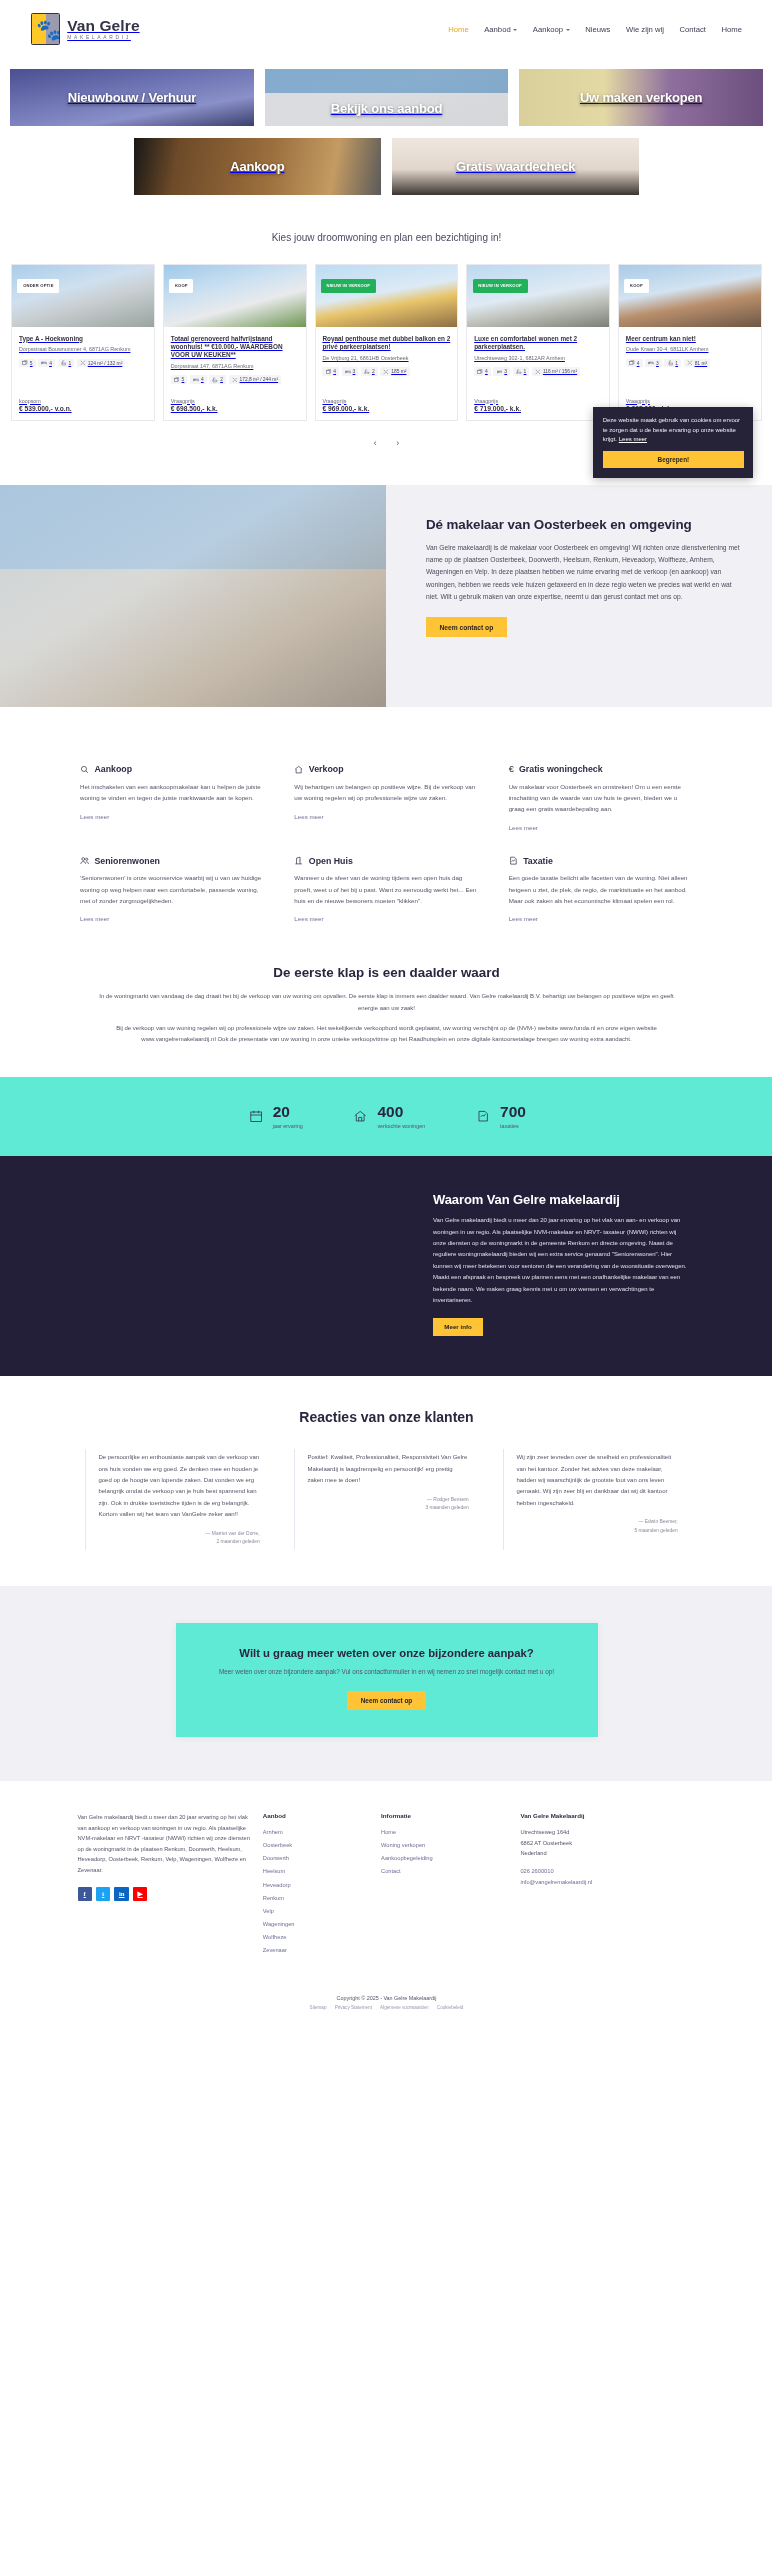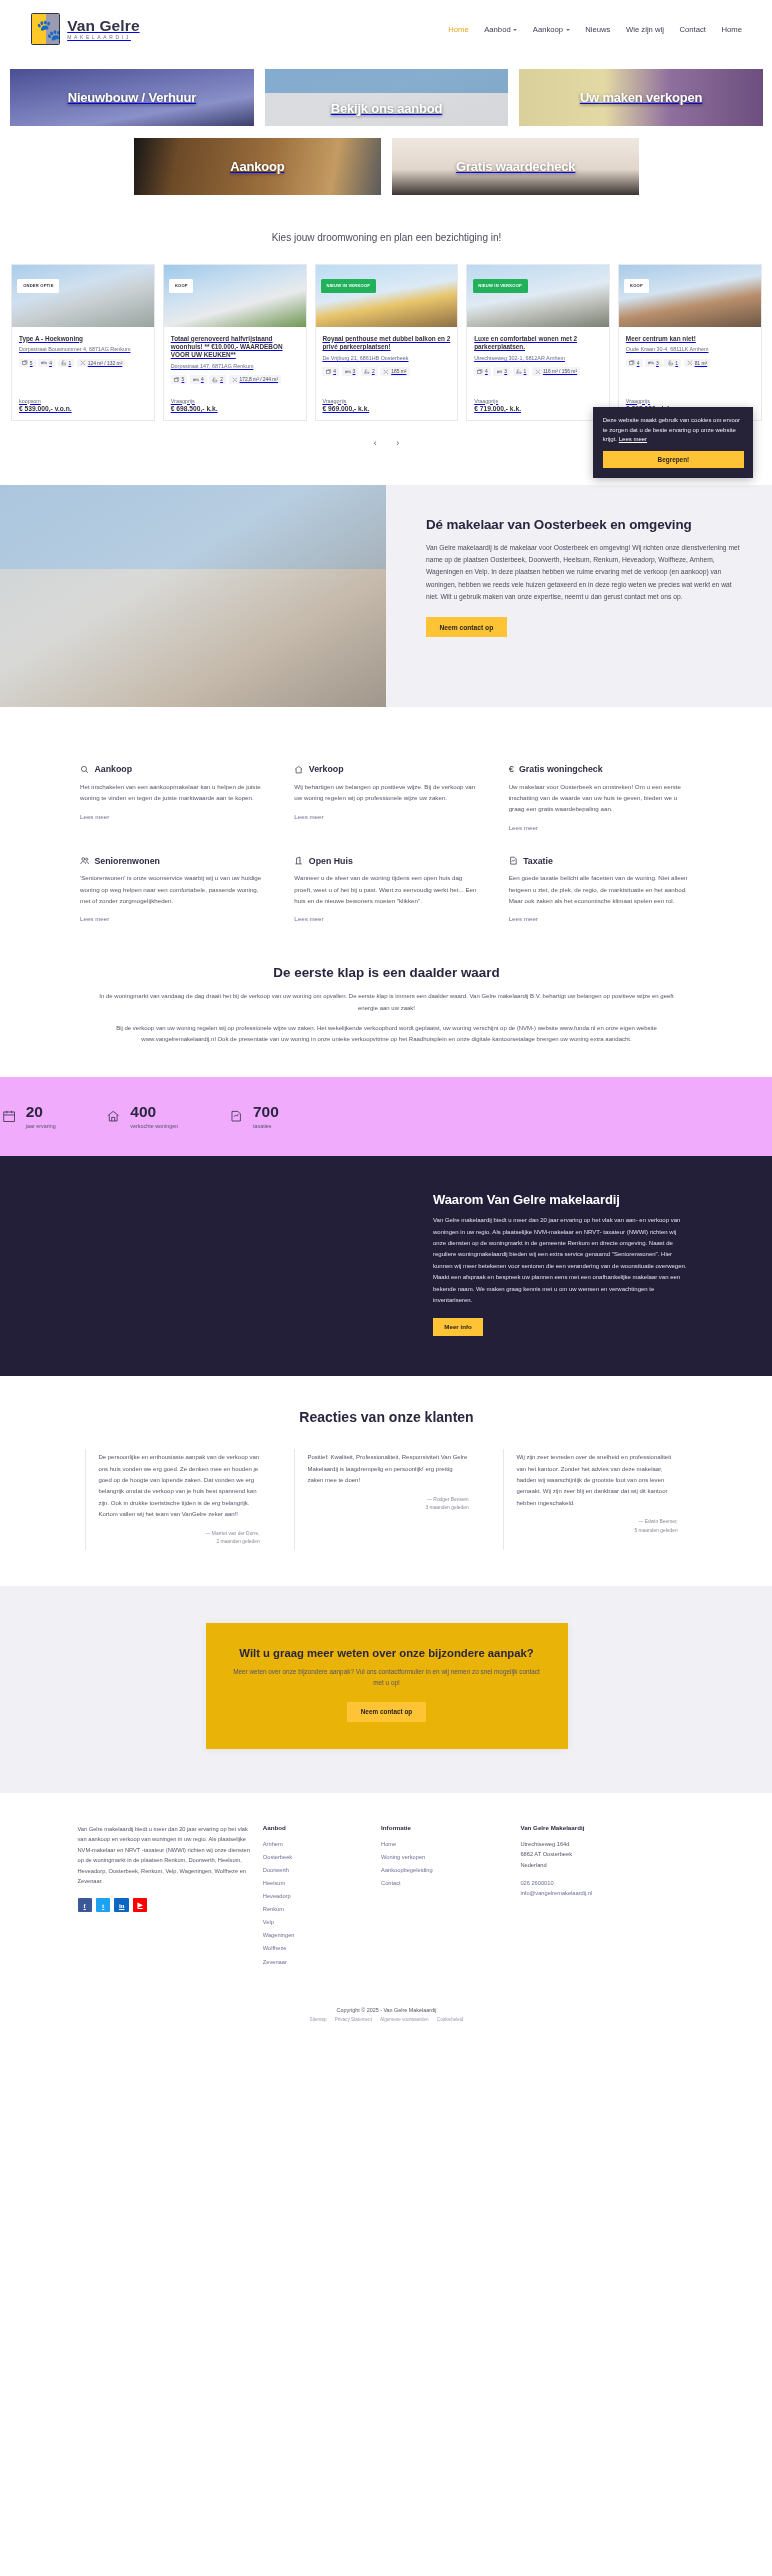--- a/index.html
+++ b/index.html
@@ -89,21 +89,21 @@
   .svc p{margin-top:6.7px;font-size:6.2px;line-height:1.8;color:#55556a}
   .svc a.more{display:inline-block;margin-top:9.3px;font-size:6.2px;color:#6f6f96;text-decoration:none}
 
   
   .klap{background:#fff;padding:15.5px 0 31px;text-align:center}
   .klap h2{font-size:13.4px;font-weight:700;color:#2a2640}
   .klap .body{width:577px;margin:11.3px auto 0;font-size:6px;line-height:1.95;color:#55556a}
   .klap .body p+p{margin-top:8.2px}
 
   
-  .stats{background:#f0abfc;padding:27px 0;display:flex;justify-content:flex-start;gap:49px}
+  .stats{background:#5eead4;padding:27px 0;display:flex;justify-content:center;gap:49px}
   .stat{display:flex;align-items:center;gap:8.2px}
   .stat .ico{width:17.5px;height:17.5px;display:flex;align-items:center;justify-content:center}
   .stat .ico svg{width:14.4px;height:14.4px;stroke:#2f2b43;fill:none;stroke-width:1.3}
   .stat .num{font-size:15.5px;font-weight:700;color:#2a2640;line-height:1}
   .stat .cap{font-size:5.4px;color:#55556a;margin-top:3.6px}
 
   
   .waarom{background:#231f38;color:#fff;padding:36px 0 40px}
   .waarom-inner{width:649px;margin:0 auto;display:flex}
   .waarom .spacer{width:371px}
@@ -115,21 +115,21 @@
   
   .reacties{background:#fff;padding:33px 0 36px;text-align:center}
   .reacties h2{font-size:14px;font-weight:700;color:#2a2640}
   .quotes{width:603px;margin:24px auto 0;display:grid;grid-template-columns:1fr 1fr 1fr;gap:24px}
   .quote{border-left:1px solid #e6e6ee;padding:3.1px 10.3px 3.1px 12.4px;text-align:left}
   .quote p{font-size:6px;line-height:1.9;color:#55556a}
   .quote .who{margin-top:9.3px;text-align:right;font-size:4.9px;color:#8a8a9c;line-height:1.7}
 
   
   .cta-wrap{background:#f1f1f5;padding:37px 0 44px}
-  .cta{width:362px;margin:0 auto;background:#eab308;padding:24px 27px 27px;box-shadow:0 1px 8.2px rgba(0,0,0,.06);text-align:center}
+  .cta{width:422px;margin:0 auto;background:#5eead4;padding:24px 27px 27px;box-shadow:0 1px 8.2px rgba(0,0,0,.06);text-align:center}
   .cta h2{font-size:11.3px;font-weight:700;color:#2a2640}
   .cta p{margin-top:7.2px;font-size:6.4px;line-height:1.8;color:#55556a}
   .cta .btn-yellow{margin-top:13.4px;padding:6.2px 13.4px;font-size:6.4px}
 
   
   footer.site-footer{background:#fff;padding:31px 0 0}
   .foot-grid{width:618px;margin:0 auto;display:grid;grid-template-columns:175px 108px 129px 1fr;gap:10.3px}
   .foot-about p{font-size:5.7px;line-height:1.85;color:#55556a}
   .socials{display:flex;gap:4.1px;margin-top:11.3px}
   .soc{width:14.4px;height:14.4px;border-radius:1px;display:flex;align-items:center;justify-content:center;color:#fff;font-size:6.7px;font-weight:700;font-family:"Liberation Serif",serif}

